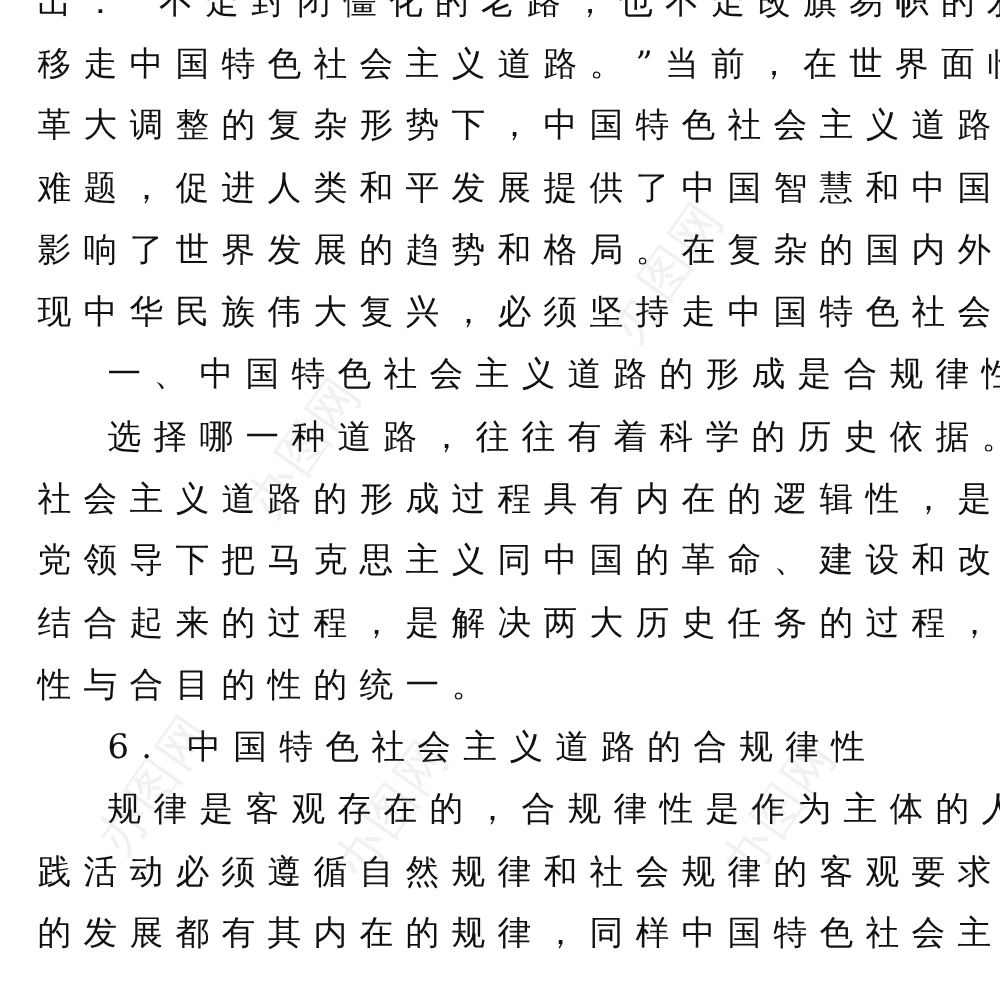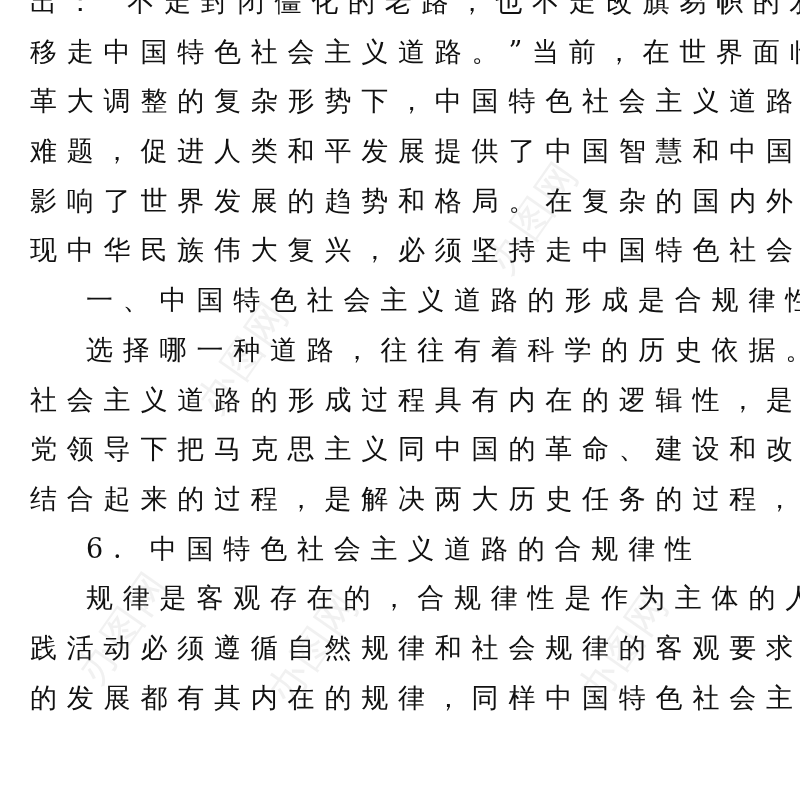--- a/index.html
+++ b/index.html
@@ -54,20 +54,21 @@
     <span class="line">移走中国特色社会主义道路。”当前，在世界面临大发展大变</span>
     <span class="line">革大调整的复杂形势下，中国特色社会主义道路为解决人类</span>
     <span class="line">难题，促进人类和平发展提供了中国智慧和中国方案，深刻</span>
     <span class="line">影响了世界发展的趋势和格局。在复杂的国内外局势下，实</span>
     <span class="line">现中华民族伟大复兴，必须坚持走中国特色社会主义道路。</span>
     <span class="line indent">一、中国特色社会主义道路的形成是合规律性与合目的</span>
     <span class="line indent">选择哪一种道路，往往有着科学的历史依据。中国特色</span>
     <span class="line">社会主义道路的形成过程具有内在的逻辑性，是在中国共产</span>
     <span class="line">党领导下把马克思主义同中国的革命、建设和改革具体国情</span>
     <span class="line">结合起来的过程，是解决两大历史任务的过程，具有合规律</span>
+    <span class="line">性与合目的性的统一。</span>
     <span class="line indent">6. 中国特色社会主义道路的合规律性</span>
     <span class="line indent">规律是客观存在的，合规律性是作为主体的人认识和实</span>
     <span class="line">践活动必须遵循自然规律和社会规律的客观要求。任何事物</span>
     <span class="line">的发展都有其内在的规律，同样中国特色社会主义道路具有</span>
   </div>
 
   <div class="watermark" style="left:470px; top:190px;">办图网</div>
   <div class="watermark" style="left:180px; top:330px;">办图网</div>
   <div class="watermark" style="left:60px; top:600px;">办图网</div>
   <div class="watermark" style="left:250px; top:620px;">办图网</div>

